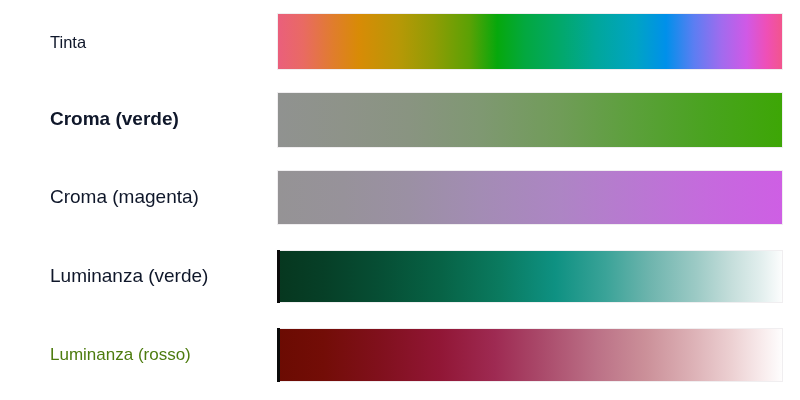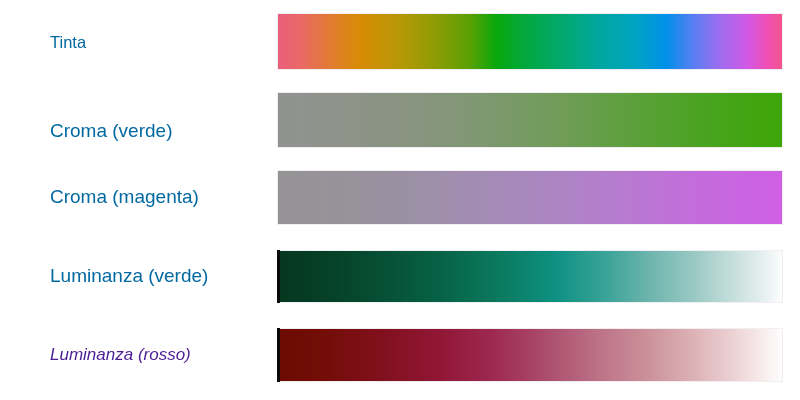--- a/index.html
+++ b/index.html
@@ -25,45 +25,44 @@
     position: absolute;
     left: 0;
     width: 800px;
     display: block;
   }
 
   .row-label {
     position: absolute;
     left: 50px;
     top: 0;
-    color: #0369a1;
+    color: #0f172a;
     white-space: nowrap;
     line-height: 1;
   }
 
   .row-label.muted {
-    color: #4c1d95;
-    font-style: italic;
+    color: #4d7c0f;
   }
 
   .gradient-bar {
     position: absolute;
     left: 277px;
     width: 506px;
     border: 1px solid #f0eef0;
     box-sizing: border-box;
   }
 
   
   #row-hue            { top: 13px;  height: 57px; }
   #row-hue .row-label { top: 21px; font-size: 16.5px; }
   #row-hue .gradient-bar { top: 0; height: 57px; }
 
   #row-chroma-green            { top: 92px;  height: 56px; }
-  #row-chroma-green .row-label { top: 29px; font-size: 19px; }
+  #row-chroma-green .row-label { top: 17px; font-size: 19px; font-weight: bold; }
   #row-chroma-green .gradient-bar { top: 0; height: 56px; }
 
   #row-chroma-magenta            { top: 170px; height: 55px; padding-left: 48px; }
   #row-chroma-magenta .row-label { top: 17px; font-size: 19px; }
   #row-chroma-magenta .gradient-bar { top: 0; height: 55px; }
 
   #row-luminance-cyan            { top: 250px; height: 53px; }
   #row-luminance-cyan .row-label { top: 16px; font-size: 19px; }
   #row-luminance-cyan .gradient-bar { top: 0; height: 53px; }
 

